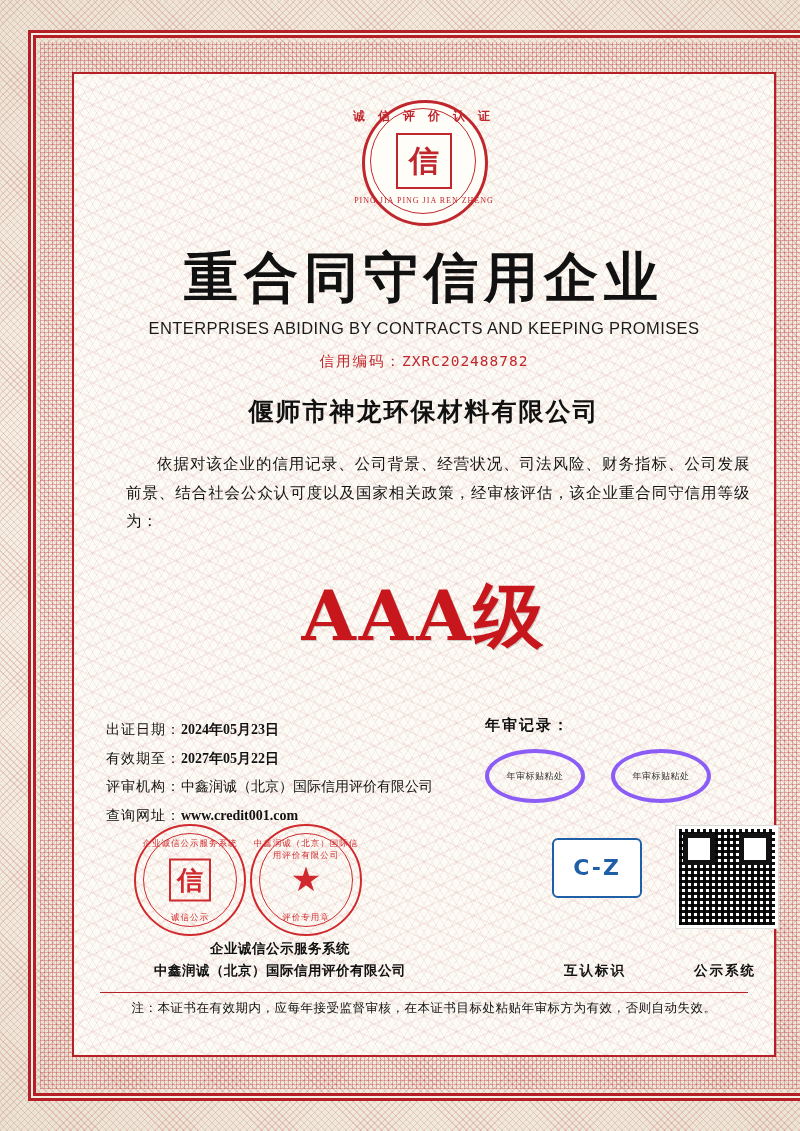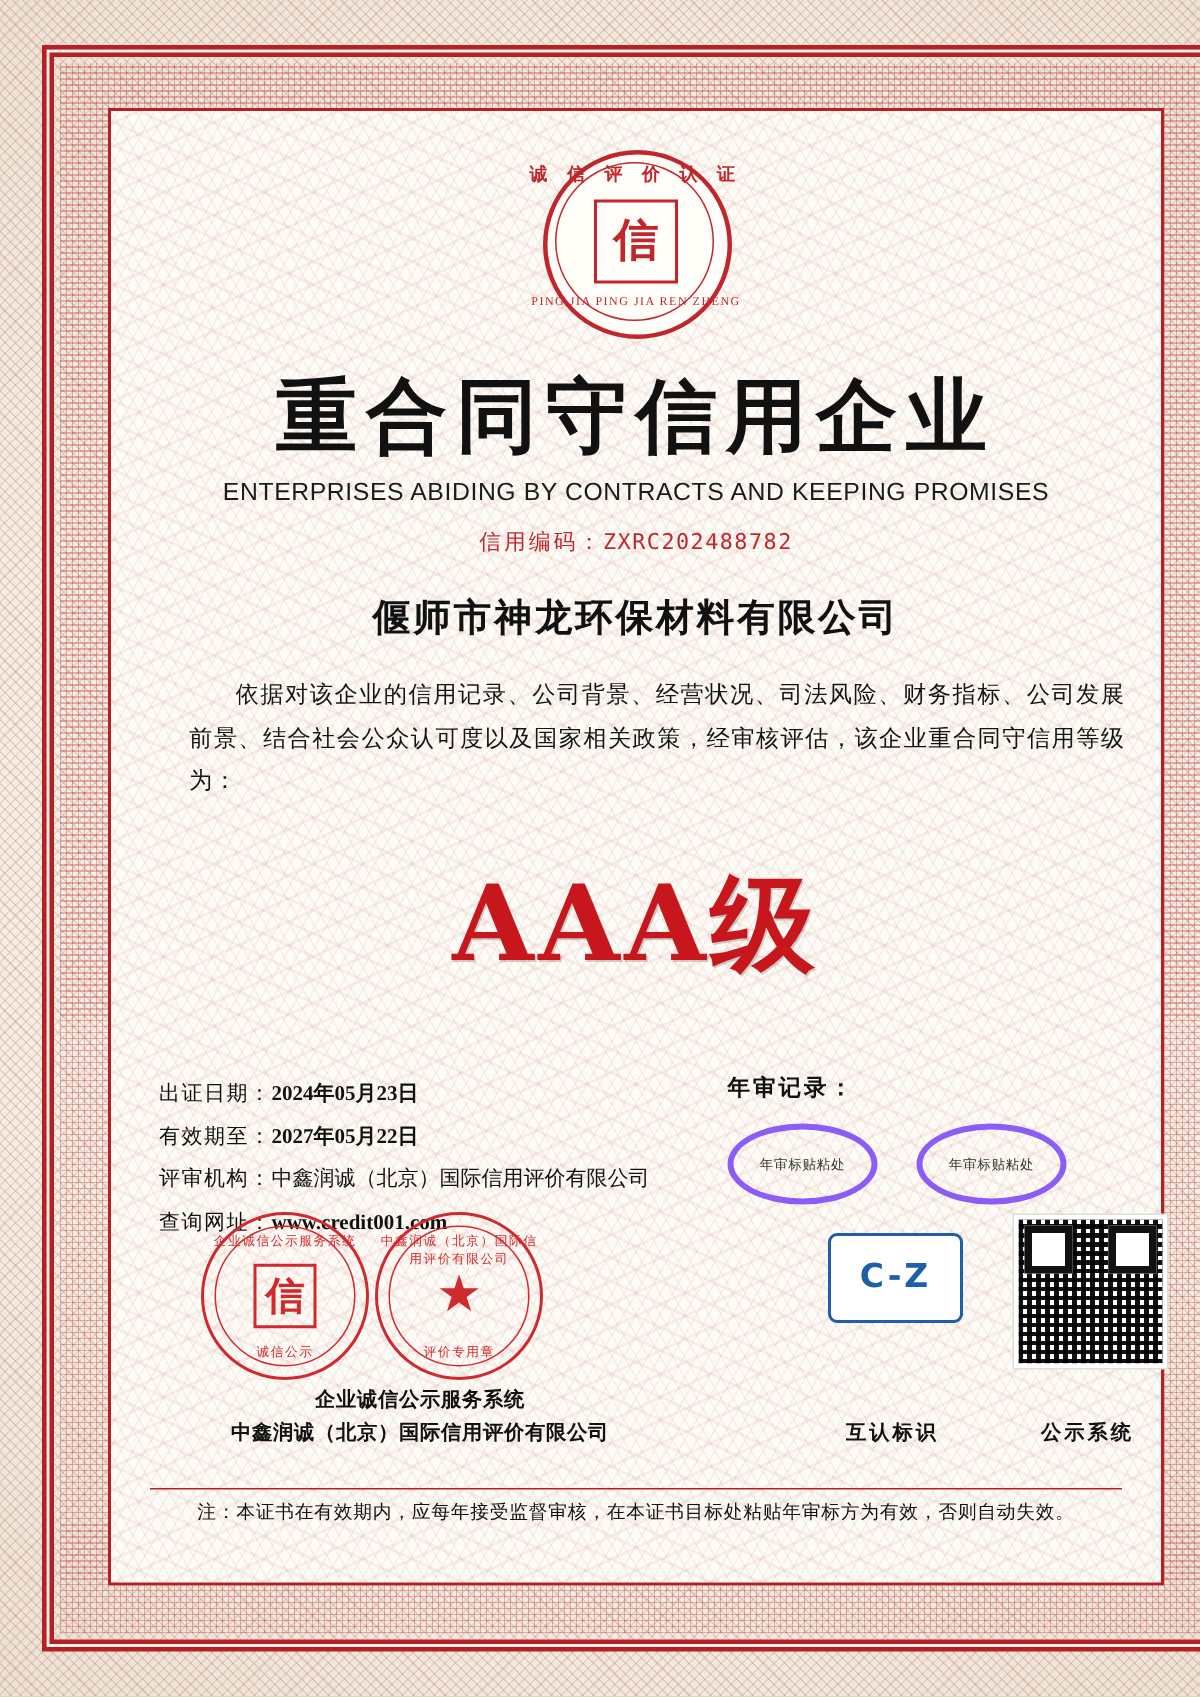--- a/index.html
+++ b/index.html
@@ -344,21 +344,21 @@
   .cap-public {
     position: absolute;
     left: 566px; top: 16px;
     width: 118px;
     text-align: center;
     font-weight: bold;
     letter-spacing: 2px;
   }
 
   .note {
-    margin-top: 20px;
+    margin-top: 4px;
     border-top: 1px solid #b42025;
     padding-top: 7px;
     font-size: 12.5px;
     color: #111;
     letter-spacing: 0.5px;
     text-align: center;
   }
 </style>
 </head>
 <body>

